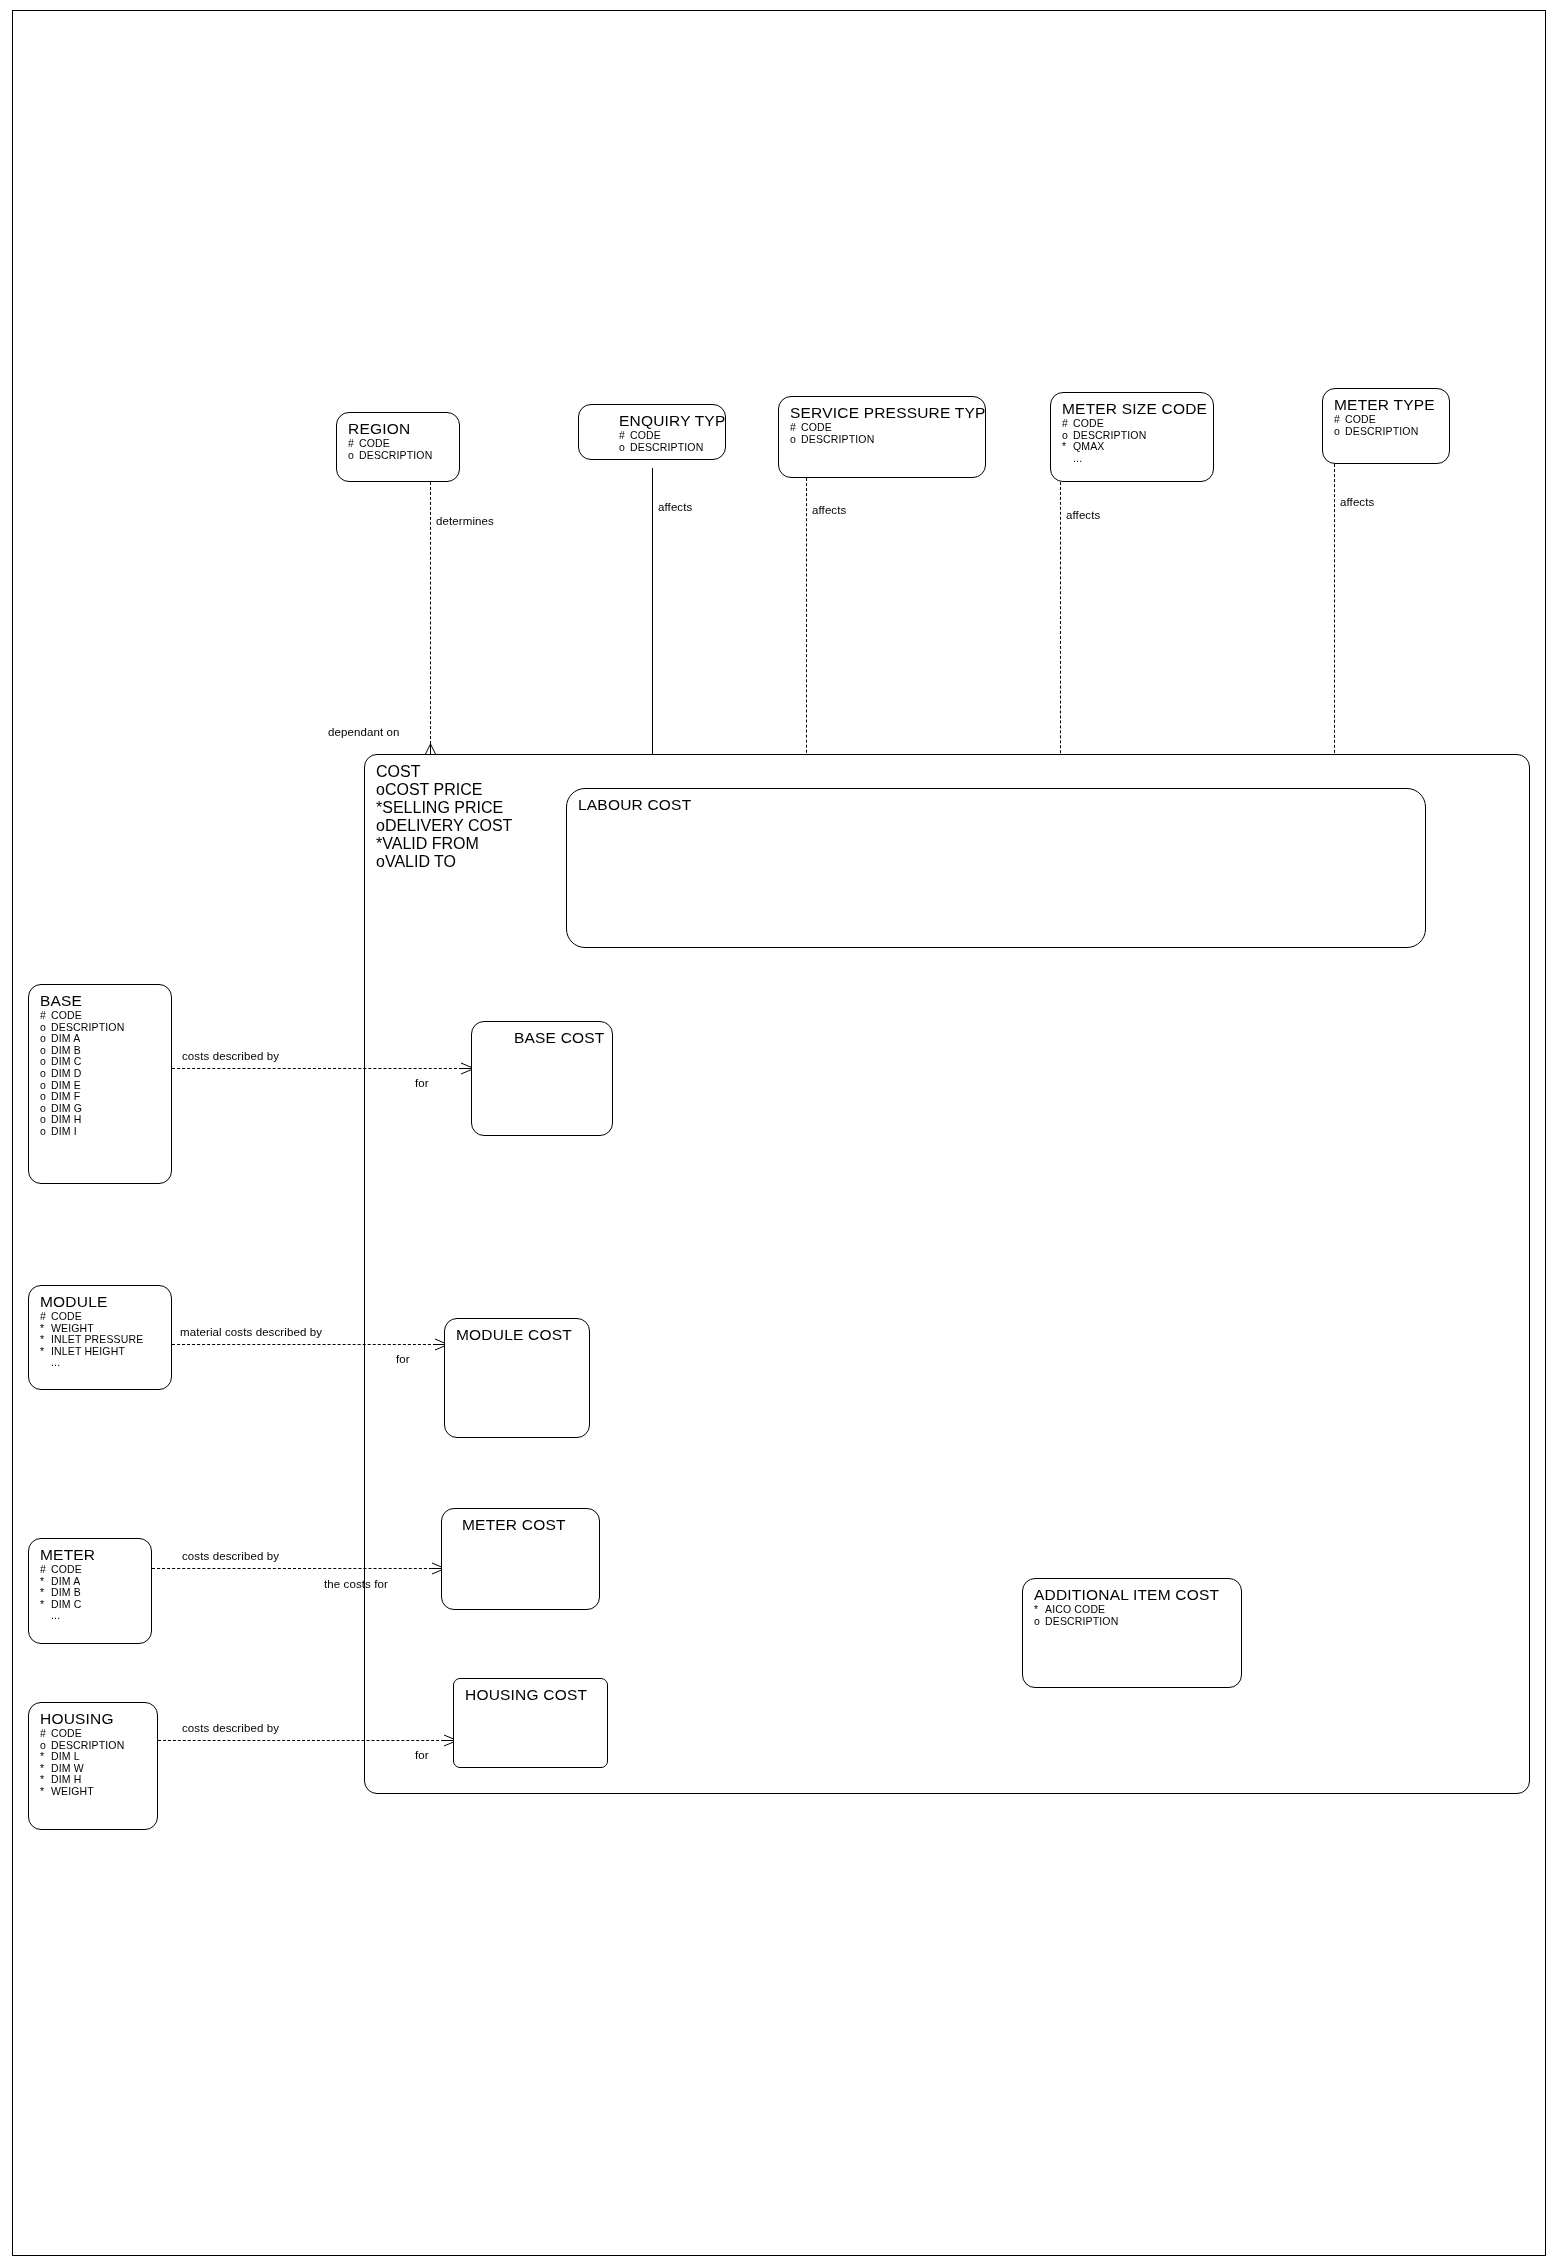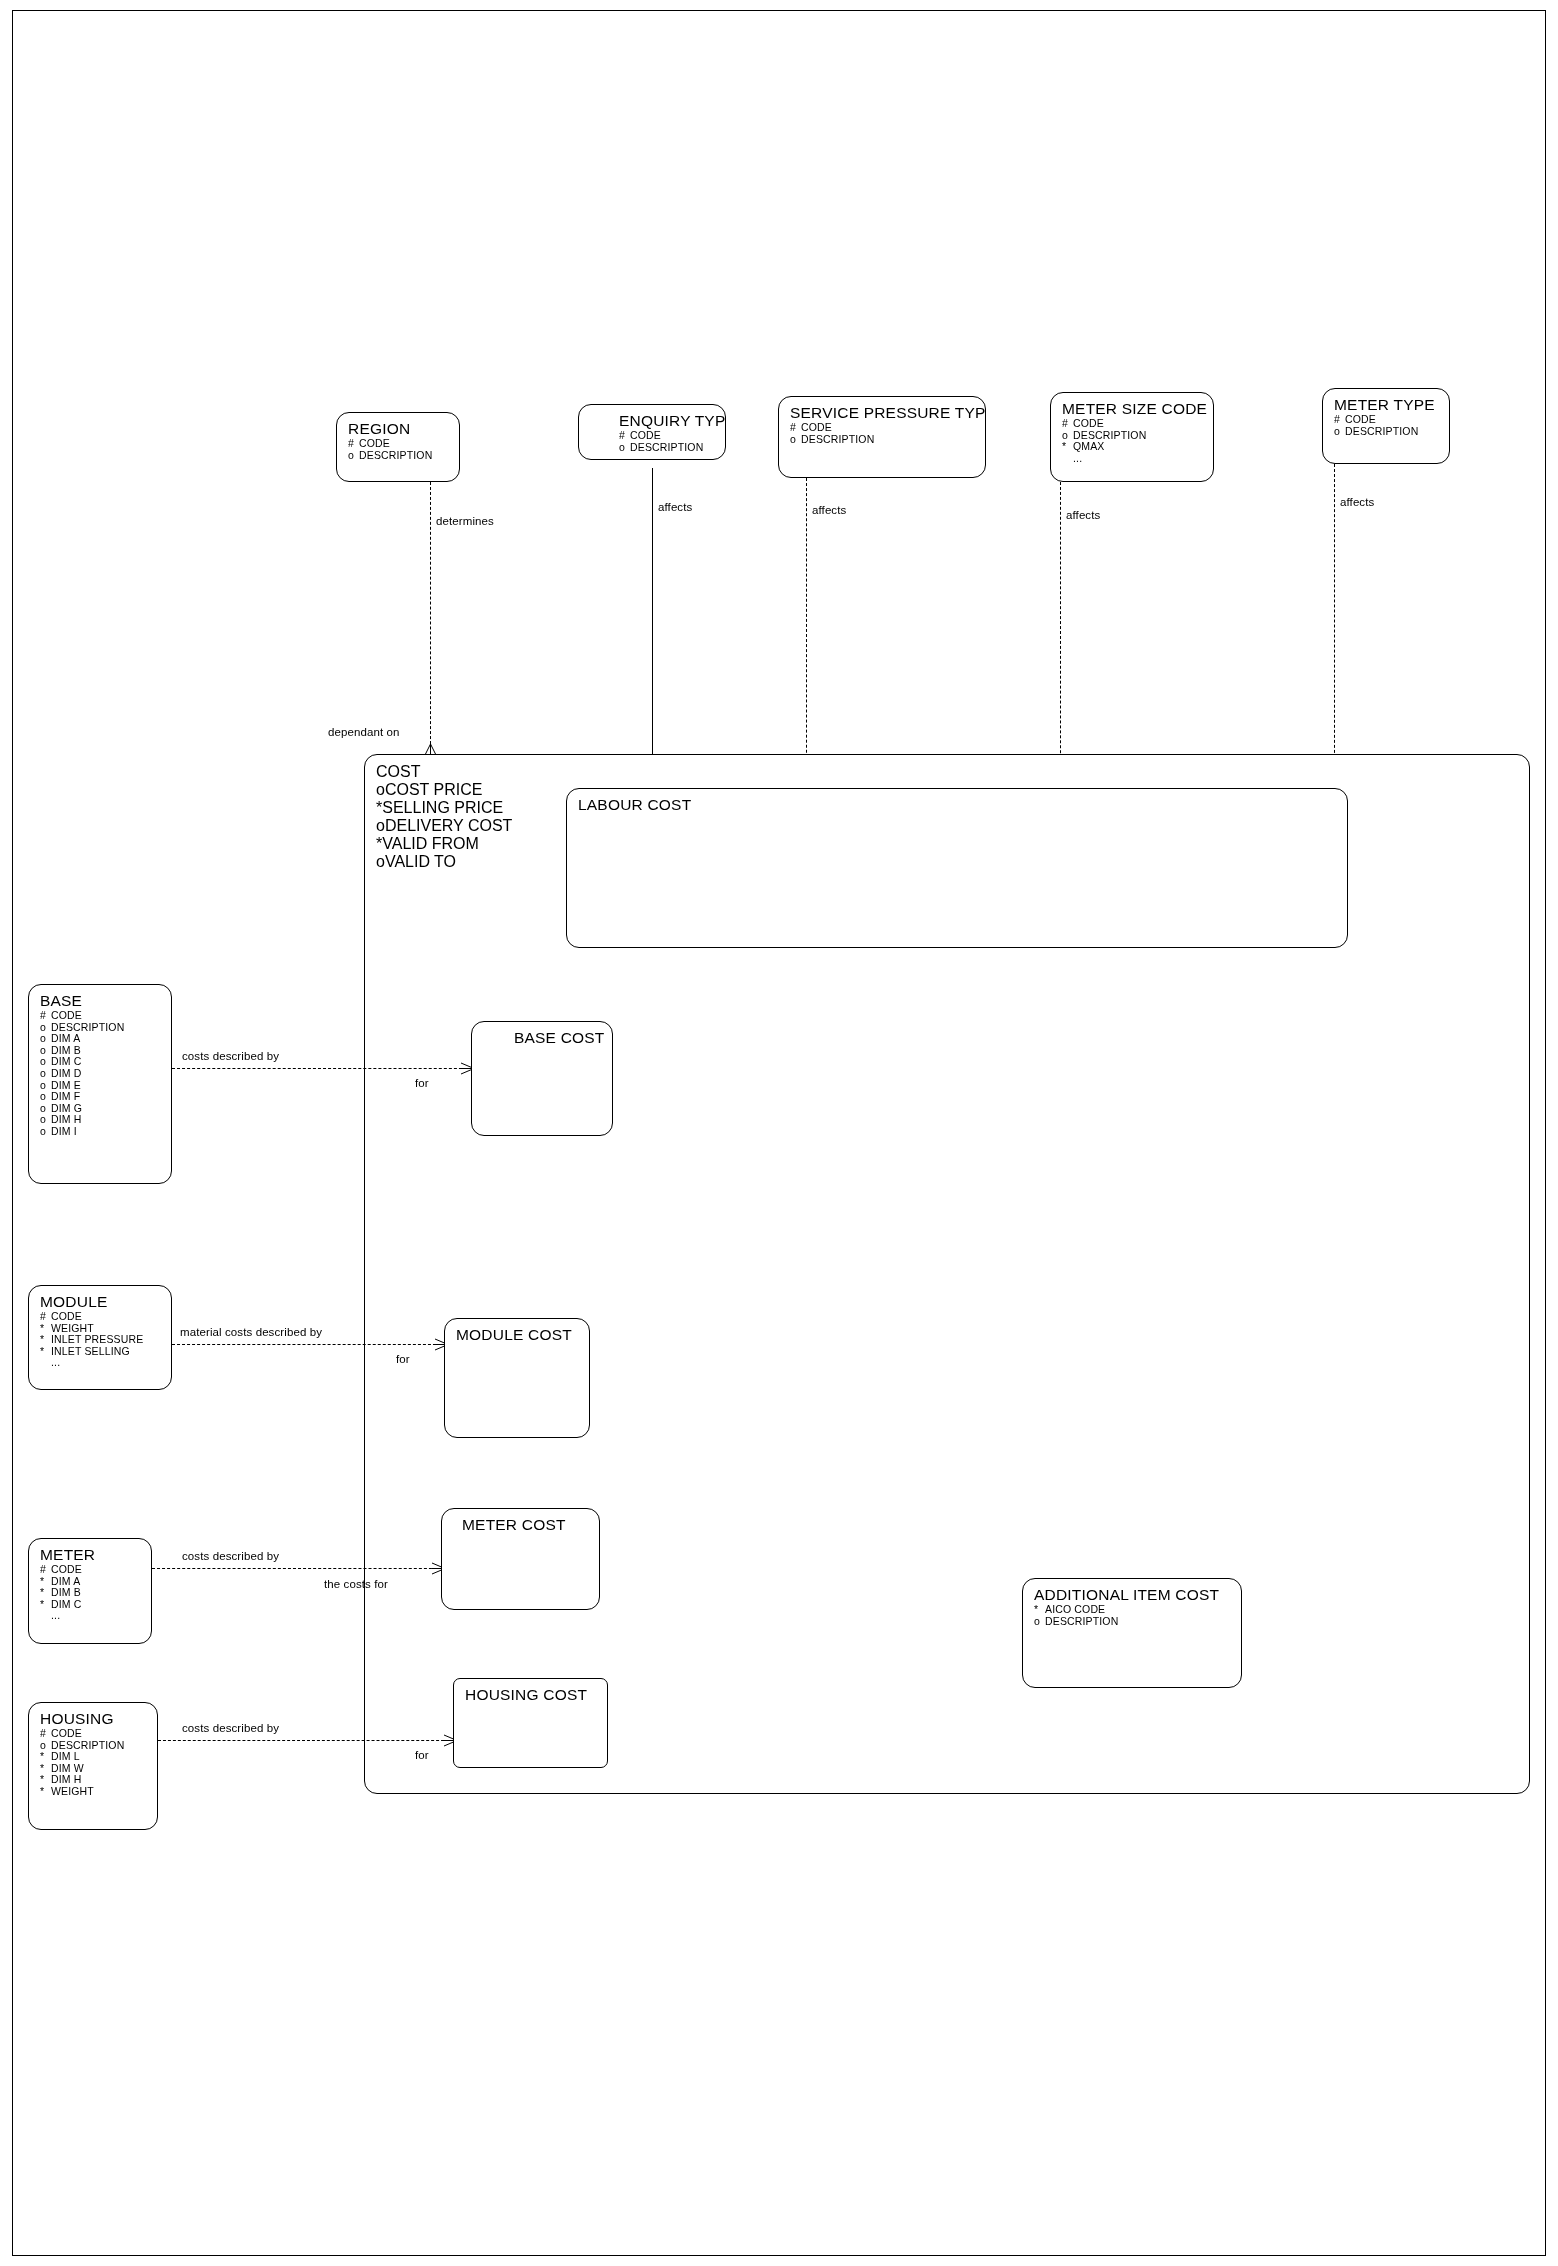--- a/index.html
+++ b/index.html
@@ -204,21 +204,21 @@
       <div class="ent-title">COST</div>
       <div class="attrs">
         <div class="attr"><span class="mk">o</span><span>COST PRICE</span></div>
         <div class="attr"><span class="mk">*</span><span>SELLING PRICE</span></div>
         <div class="attr"><span class="mk">o</span><span>DELIVERY COST</span></div>
         <div class="attr"><span class="mk">*</span><span>VALID FROM</span></div>
         <div class="attr"><span class="mk">o</span><span>VALID TO</span></div>
       </div>
     </div>
 
-    <div class="entity" style="left:566px; top:788px; width:782px; height:160px;">
+    <div class="entity" style="left:566px; top:788px; width:860px; height:160px;border-radius:19px;">
       <div class="ent-title">LABOUR COST</div>
     </div>
 
     <div class="entity" style="left:28px; top:984px; width:144px; height:200px;">
       <div class="ent-title">BASE</div>
       <div class="attrs">
         <div class="attr"><span class="mk">#</span><span>CODE</span></div>
         <div class="attr"><span class="mk">o</span><span>DESCRIPTION</span></div>
         <div class="attr"><span class="mk">o</span><span>DIM A</span></div>
         <div class="attr"><span class="mk">o</span><span>DIM B</span></div>
@@ -244,21 +244,21 @@
     <div class="entity" style="left:471px; top:1021px; width:142px; height:115px;padding-left:42px;">
       <div class="ent-title">BASE COST</div>
     </div>
 
     <div class="entity" style="left:28px; top:1285px; width:144px; height:105px;">
       <div class="ent-title">MODULE</div>
       <div class="attrs">
         <div class="attr"><span class="mk">#</span><span>CODE</span></div>
         <div class="attr"><span class="mk">*</span><span>WEIGHT</span></div>
         <div class="attr"><span class="mk">*</span><span>INLET PRESSURE</span></div>
-        <div class="attr"><span class="mk">*</span><span>INLET SELLING</span></div>
+        <div class="attr"><span class="mk">*</span><span>INLET HEIGHT</span></div>
         <div class="attr"><span class="mk"></span><span>...</span></div>
       </div>
     </div>
 
     <div class="hline dash" style="left:172px; top:1344px; width:274px;"></div>
     <div class="rel-label" style="left:180px; top:1326px;">material costs described by</div>
     <div class="rel-label" style="left:396px; top:1353px;">for</div>
     <div class="crow" style="left:435px; top:1338px;">
       <svg width="13" height="13" viewBox="0 0 13 13">
         <path d="M13 6.5 L0 1 M13 6.5 L0 6.5 M13 6.5 L0 12" stroke="#000" stroke-width="1" fill="none"></path>

